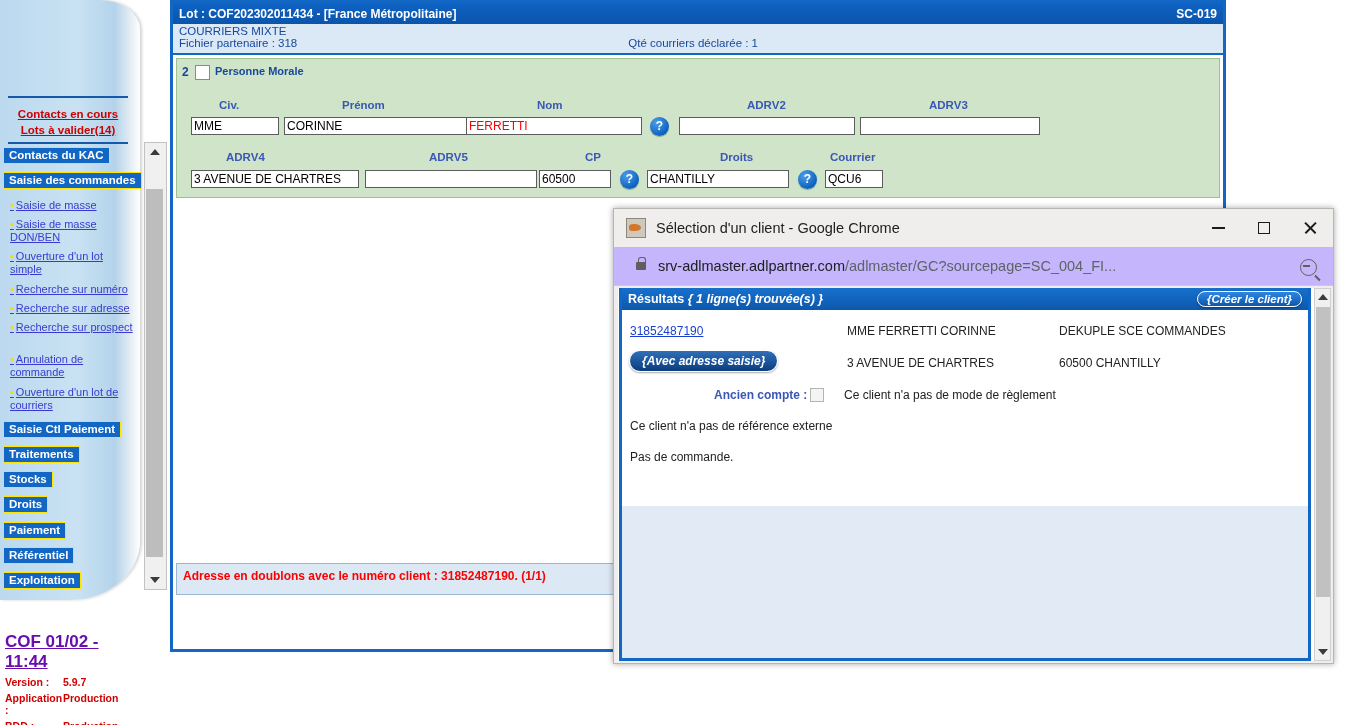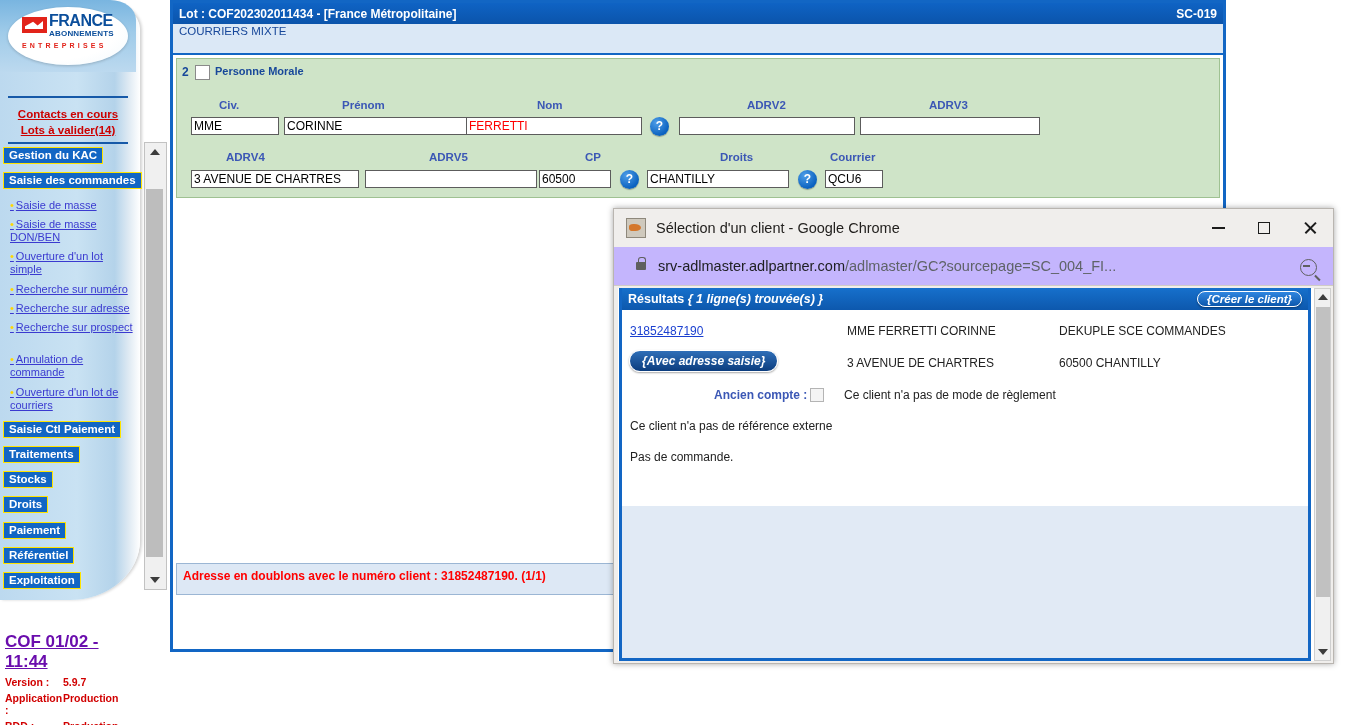--- a/index.html
+++ b/index.html
@@ -180,34 +180,27 @@
   .blue-fill{position:absolute;left:0;bottom:0;width:100%;height:152px;background:#e1eaf5;}
   .pg-sb{position:absolute;right:0;top:0;width:17px;height:373px;background:#f0f0f0;border:1px solid #cfcfcf;box-sizing:border-box;}
   .pg-sb-thumb{position:absolute;left:1px;top:18px;width:14px;height:290px;background:#c1c1c1;cursor:pointer;}
 </style>
 </head>
 <body>
 
 <div id="sidebar">
   <div class="side-curve"></div>
 
-  <div class="logo-box">
-    <div class="logo-oval"></div>
-    <div class="logo-red"></div>
-    <div class="logo-france">FRANCE</div>
-    <div class="logo-abo">ABONNEMENTS</div>
-    <div class="logo-ent">ENTREPRISES</div>
-  </div>
 
   <div class="side-hr" style="top:96px"></div>
   <div class="side-link" style="top:108px">Contacts en cours</div>
   <div class="side-link" style="top:124px">Lots à valider(14)</div>
   <div class="side-hr" style="top:142px"></div>
 
-  <div class="menu-btn" style="top:147px">Gestion du KAC</div>
+  <div class="menu-btn" style="top:147px">Contacts du KAC</div>
   <div class="menu-btn" style="top:172px">Saisie des commandes</div>
 
   <div class="sub-link" style="top:199px"><span class="bullet">•</span><span>Saisie de masse</span></div>
   <div class="sub-link" style="top:218px"><span class="bullet">•</span><span>Saisie de masse DON/BEN</span></div>
   <div class="sub-link" style="top:250px"><span class="bullet">•</span><span>Ouverture d'un lot simple</span></div>
   <div class="sub-link" style="top:283px"><span class="bullet">•</span><span>Recherche sur numéro</span></div>
   <div class="sub-link" style="top:302px"><span class="bullet">•</span><span>Recherche sur adresse</span></div>
   <div class="sub-link" style="top:321px"><span class="bullet">•</span><span>Recherche sur prospect</span></div>
   <div class="sub-link" style="top:353px"><span class="bullet">•</span><span>Annulation de commande</span></div>
   <div class="sub-link" style="top:386px"><span class="bullet">•</span><span>Ouverture d'un lot de courriers</span></div>
@@ -249,20 +242,24 @@
 
 <div id="app">
 
   <div class="app-title">
     <span>Lot : COF202302011434 - [France Métropolitaine]</span>
     <span>SC-019</span>
   </div>
 
   <div class="app-sub">
     <div>COURRIERS MIXTE</div>
+    <div class="r2">
+      <span>Fichier partenaire : 318</span>
+      <span class="qte">Qté courriers déclarée : 1</span>
+    </div>
   </div>
 
   <div class="form-green">
     <div class="fg-num">2</div>
     <div class="fg-chk"></div>
     <div class="fg-pm">Personne Morale</div>
 
     <div class="flabel" style="left:42px;top:40px">Civ.</div>
     <div class="flabel" style="left:165px;top:40px">Prénom</div>
     <div class="flabel" style="left:360px;top:40px">Nom</div>

